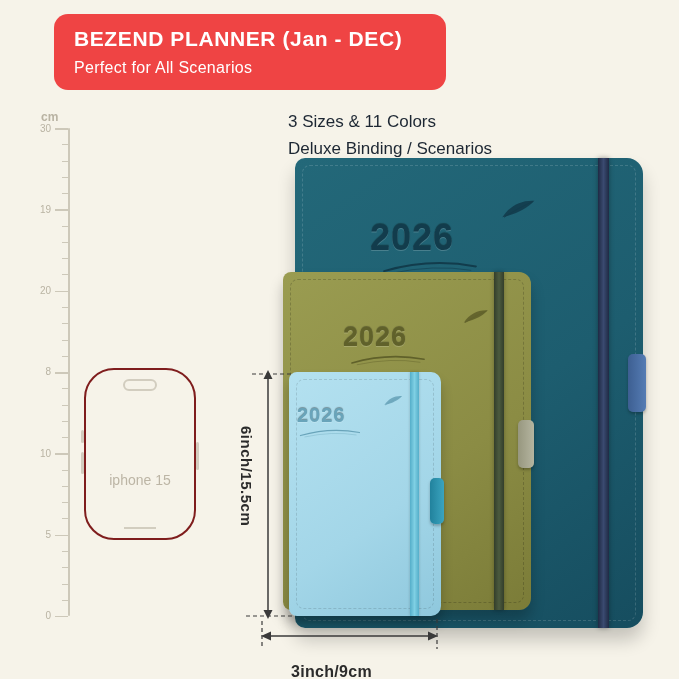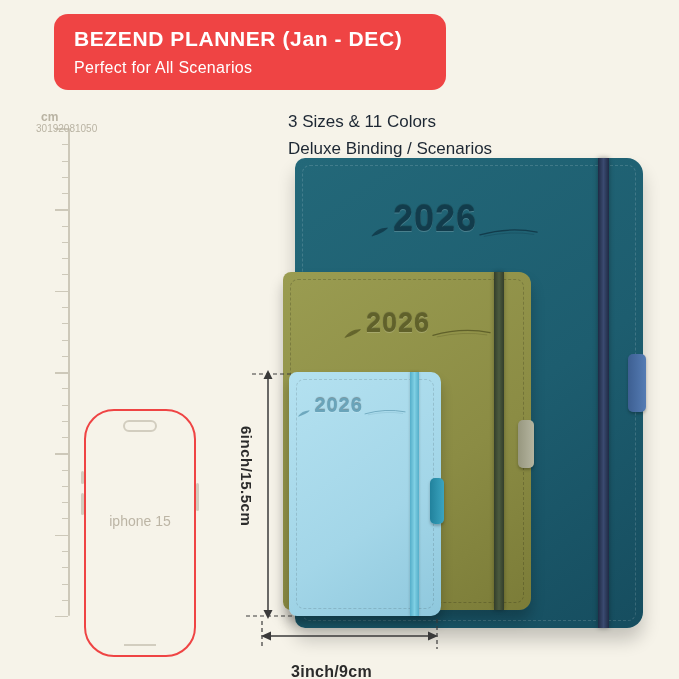--- a/index.html
+++ b/index.html
@@ -31,43 +31,43 @@
   .ruler-minor{
     position:absolute;right:2px;top:0;width:6px;height:489px;
     background:repeating-linear-gradient(to bottom,#cdc8b9 0 1px,transparent 1px 16.27px);
   }
   .ruler-major{
     position:absolute;right:2px;top:0;width:13px;height:489px;
     background:repeating-linear-gradient(to bottom,#cdc8b9 0 1.6px,transparent 1.6px 81.33px);
   }
   .ruler-labels{
     position:absolute;left:0;top:-5px;height:498px;width:15px;
-    display:flex;flex-direction:row;justify-content:space-between;
-    font-size:10px;color:#b9b3a3;text-align:right;
+    display:flex;flex-direction:column;justify-content:space-between;
+    font-size:10px;color:#b9b3a3;text-align:right;align-items:flex-end;
   }
   .ruler-unit{position:absolute;left:5px;top:-18px;font-size:12px;color:#b9b3a3;font-weight:bold;}
 
   
-  .phone{position:absolute;left:84px;top:409px;width:112px;height:248px;
-    border:2px solid #ef4444;border-radius:30px;box-sizing:border-box;}
+  .phone{position:absolute;left:84px;top:368px;width:112px;height:172px;
+    border:2px solid #7f1d1d;border-radius:30px;box-sizing:border-box;}
   .phone-notch{position:absolute;top:9px;left:50%;transform:translateX(-50%);
     width:34px;height:12px;border:2px solid #d2cdbf;border-radius:7px;box-sizing:border-box;}
   .phone-label{position:absolute;top:102px;width:100%;text-align:center;color:#bcb5a5;font-size:14px;}
   .phone-port{position:absolute;bottom:9px;left:50%;transform:translateX(-50%);width:32px;height:2px;background:#d2cdbf;}
   .phone-btn{position:absolute;background:#d2cdbf;width:3px;border-radius:2px;}
   .btn-l1{left:-5px;top:60px;height:13px;}
   .btn-l2{left:-5px;top:82px;height:22px;}
   .btn-r1{right:-5px;top:72px;height:28px;}
 
   
   .planner{position:absolute;box-sizing:border-box;}
   .stitch{position:absolute;inset:7px;border:1px dashed rgba(0,0,0,0.20);border-radius:8px;pointer-events:none;}
   .band{position:absolute;top:0;height:100%;}
   .loop{position:absolute;border-radius:5px;}
-  .emboss{position:absolute;display:flex;flex-direction:row;align-items:flex-end;}
+  .emboss{position:absolute;display:flex;flex-direction:column;align-items:flex-start;}
   .year{font-weight:bold;letter-spacing:1px;
         text-shadow:0 1px 0 rgba(255,255,255,0.18), 0 -1px 1px rgba(0,0,0,0.35);}
   .feather{display:block;align-self:flex-end;margin-bottom:-3px;margin-right:4px;}
   .swoosh{display:block;margin-top:2px;}
 
   .planner-large{
     left:295px;top:158px;width:348px;height:470px;z-index:2;
     background:linear-gradient(145deg,#236879 0%,#1d5d6f 55%,#164d5f 100%);
     border-radius:10px 16px 16px 10px;
     box-shadow:0 12px 18px rgba(0,0,0,0.20);

